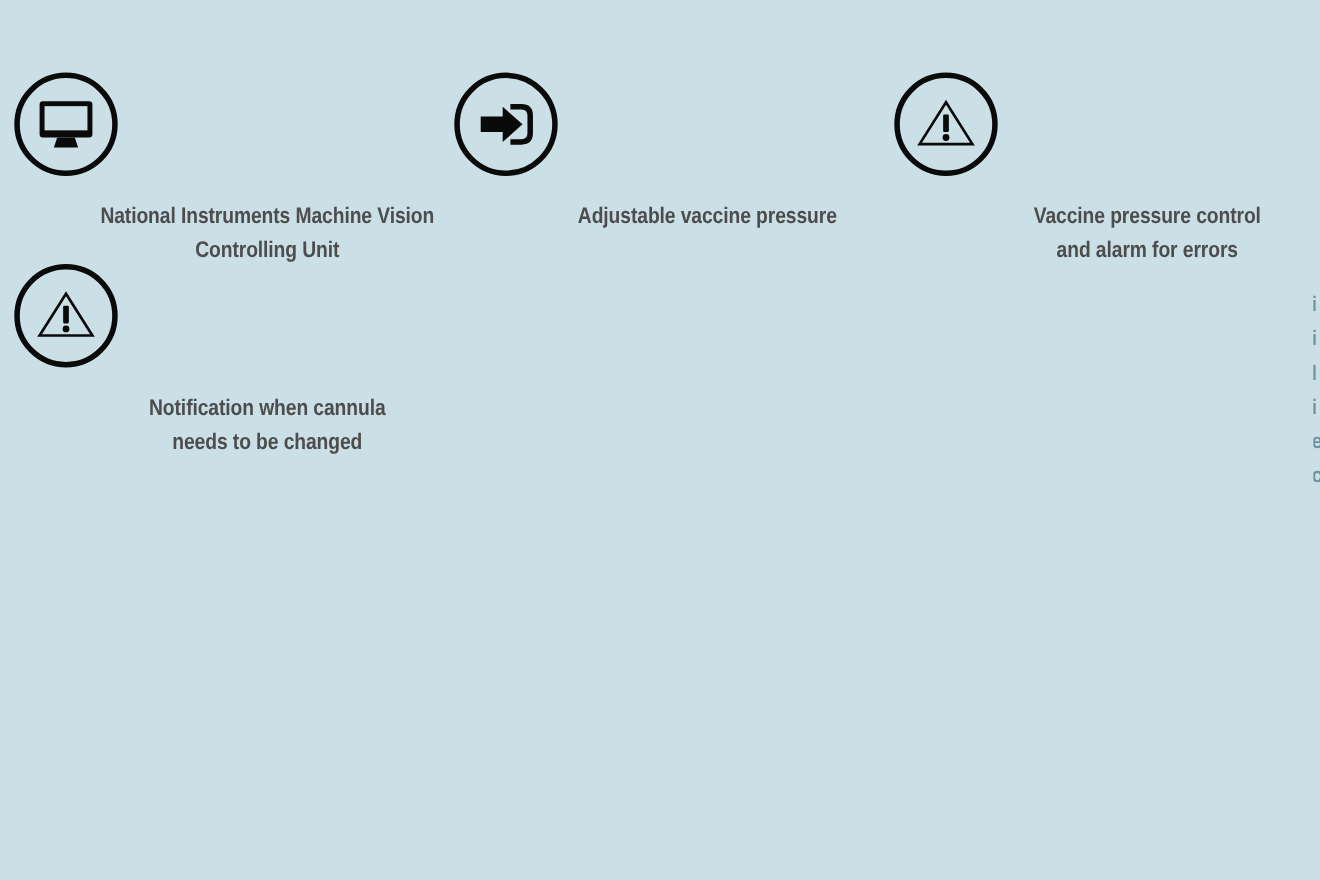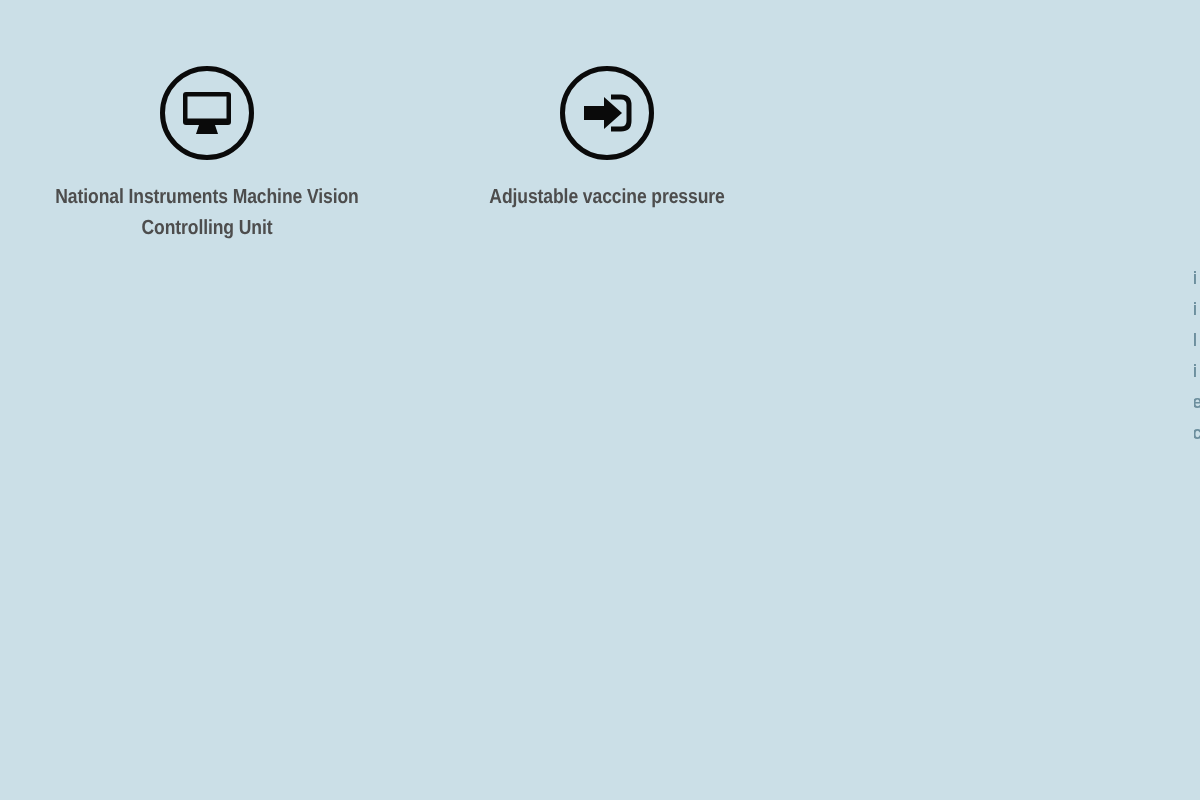--- a/index.html
+++ b/index.html
@@ -27,21 +27,20 @@
     grid-template-columns: repeat(3, 400px);
     grid-template-rows: 240px 230px 230px 100px;
     align-items: start;
     justify-items: center;
   }
 
   .feature-cell {
     width: 400px;
     display: flex;
     flex-direction: column;
-    align-items: center;
     padding-left: 13px;
   }
 
   .feature-cell.empty { visibility: hidden; }
 
   
   .icon-badge {
     width: 94px;
     height: 94px;
     border: 5px solid #0a0a0a;
@@ -117,23 +116,45 @@
   <div class="feature-cell row-1">
     <div class="icon-badge">
       <svg width="56" height="56" viewBox="0 0 56 56" aria-hidden="true">
         <path d="M5 21 L25 21 L25 12 L43 28 L25 44 L25 35 L5 35 Z" fill="#0a0a0a"></path>
         <path d="M32 12 L42 12 Q50 12 50 20 L50 36 Q50 44 42 44 L32 44" fill="none" stroke="#0a0a0a" stroke-width="5" stroke-linecap="butt"></path>
       </svg>
     </div>
     <div class="feature-caption">Adjustable vaccine pressure</div>
   </div>
 
+  <div class="feature-cell row-1">
+    <div class="icon-badge">
+      <svg width="56" height="56" viewBox="0 0 56 56" aria-hidden="true">
+        <path d="M28 8 L52 46 L4 46 Z" fill="none" stroke="#0a0a0a" stroke-width="2.4" stroke-linejoin="miter"></path>
+        <rect x="25.4" y="19" width="5.2" height="16" rx="1.2" fill="#0a0a0a"></rect>
+        <circle cx="28" cy="40" r="3.1" fill="#0a0a0a"></circle>
+      </svg>
+    </div>
+    <div class="feature-caption">Vaccine pressure control
+and alarm for errors</div>
+  </div>
 
 
 
+  <div class="feature-cell row-2">
+    <div class="icon-badge">
+      <svg width="56" height="56" viewBox="0 0 56 56" aria-hidden="true">
+        <path d="M28 8 L52 46 L4 46 Z" fill="none" stroke="#0a0a0a" stroke-width="2.4" stroke-linejoin="miter"></path>
+        <rect x="25.4" y="19" width="5.2" height="16" rx="1.2" fill="#0a0a0a"></rect>
+        <circle cx="28" cy="40" r="3.1" fill="#0a0a0a"></circle>
+      </svg>
+    </div>
+    <div class="feature-caption">Notification when cannula
+needs to be changed</div>
+  </div>
 
 
 
   <div class="feature-cell row-3 empty"></div>
 </div>
 
 <div class="edge-sliver">
   <span>i</span>
   <span>i</span>
   <span>l</span>

